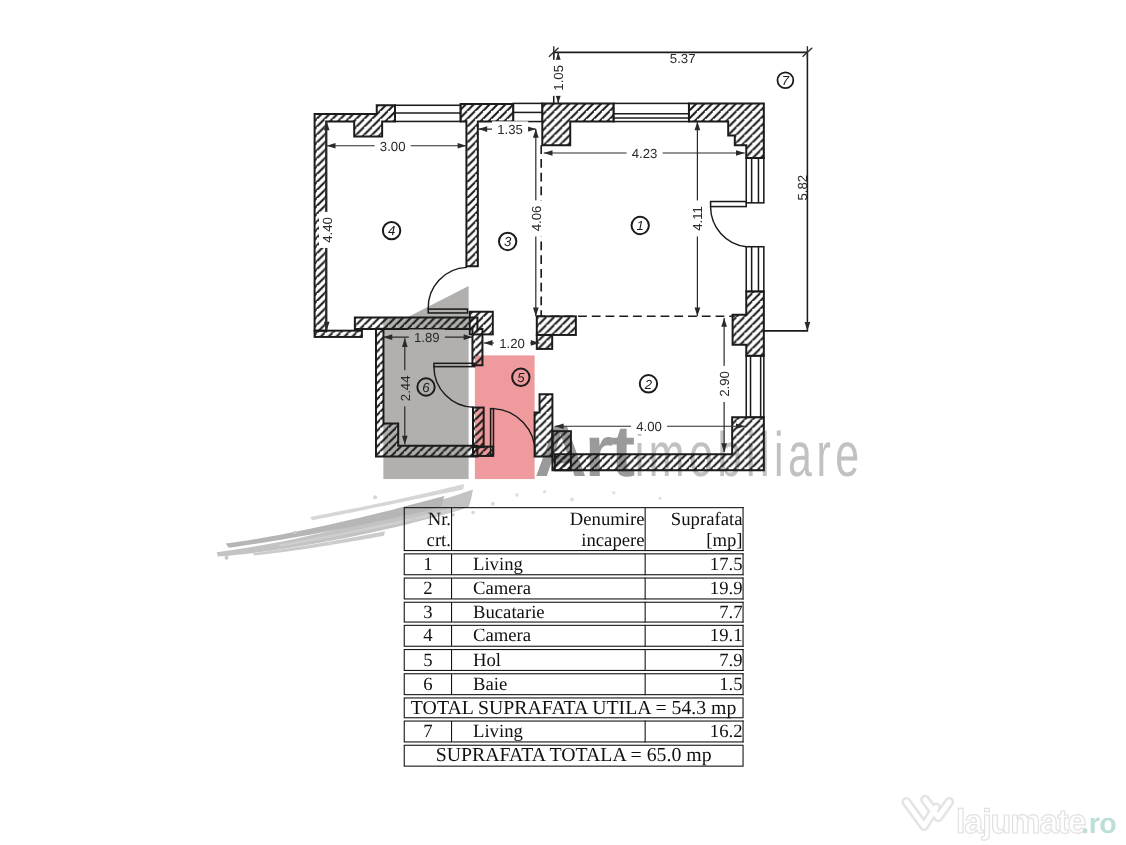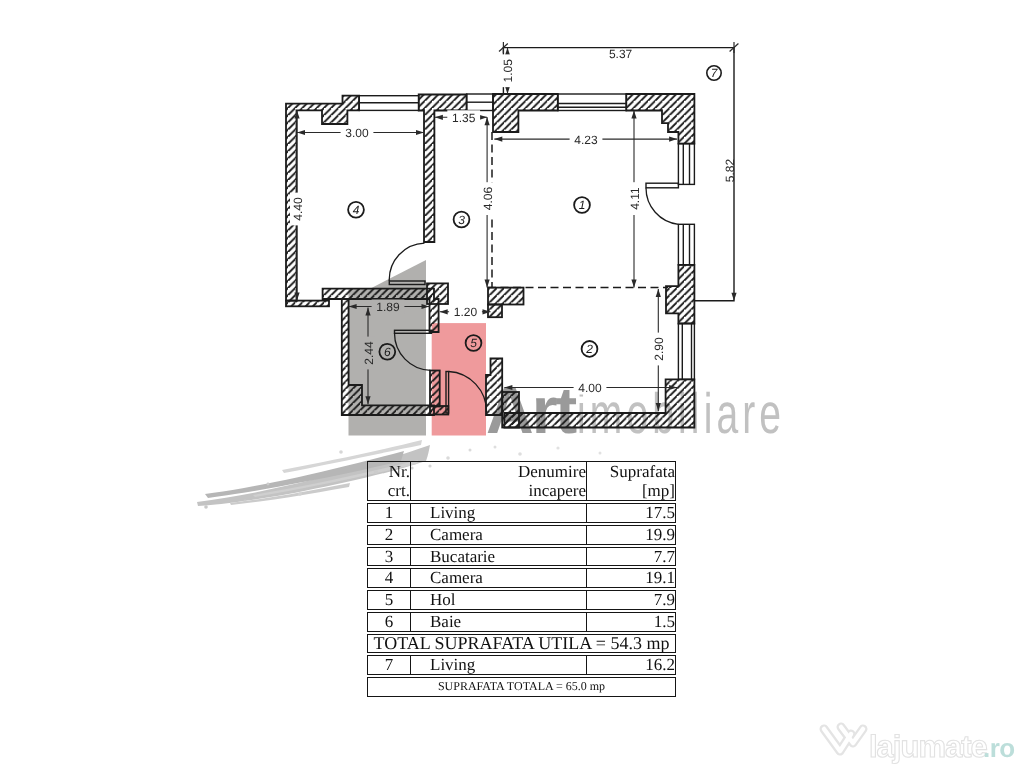--- a/index.html
+++ b/index.html
@@ -394,17 +394,17 @@
           <td class="full" colspan="3" style="font-size:18px">TOTAL SUPRAFATA UTILA = 54.3 mp</td>
         </tr>
 
 <tr>
           <td class="c1">7</td>
           <td class="c2">Living</td>
           <td class="c3">16.2</td>
         </tr>
 
 <tr>
-          <td class="full" colspan="3" style="font-size:12px">SUPRAFATA TOTALA = 65.0 mp</td>
+          <td class="full" colspan="3" style="font-size:18px">SUPRAFATA TOTALA = 65.0 mp</td>
         </tr>
 </tbody>
     </table>
 </div>
 
 </body></html>

